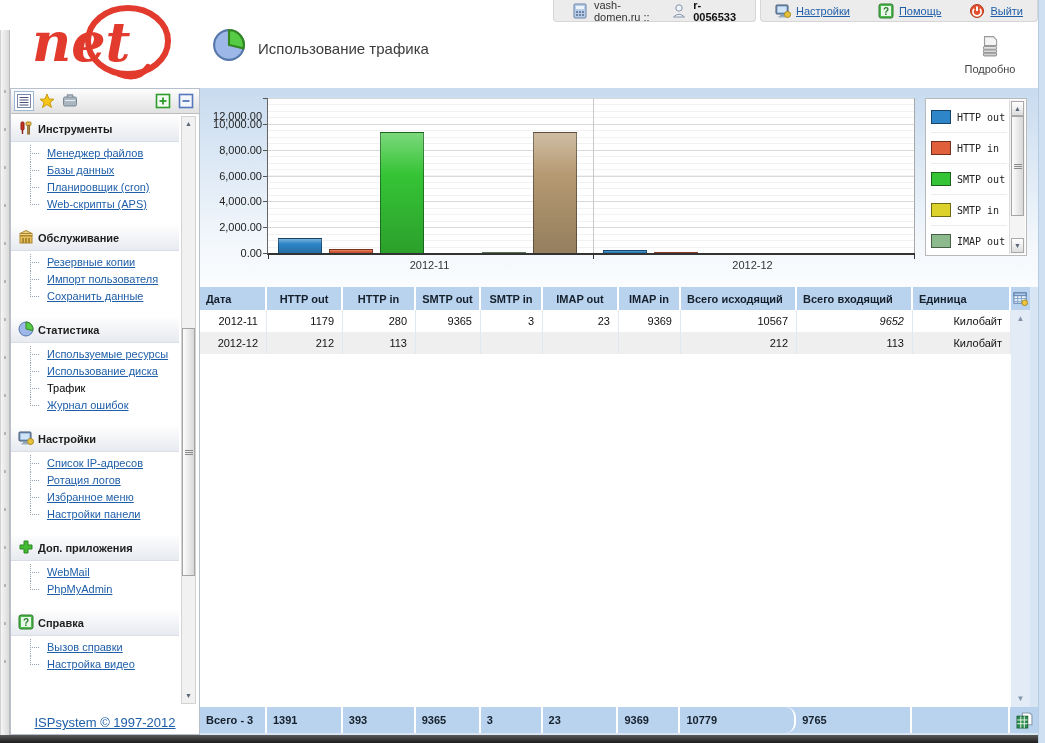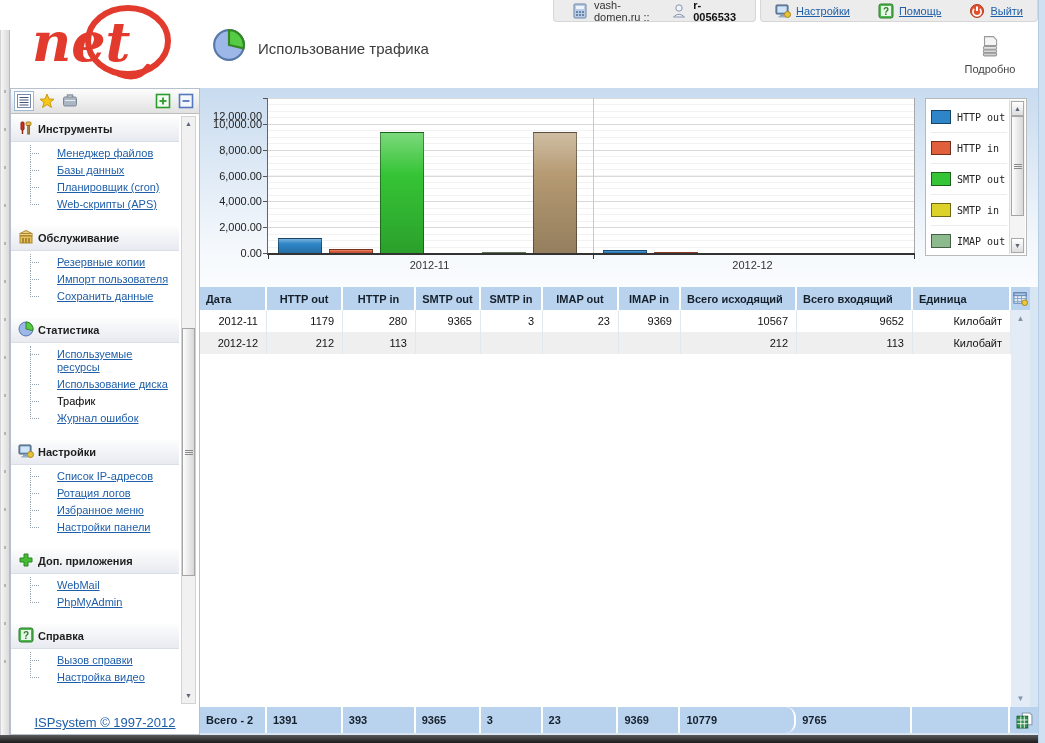--- a/index.html
+++ b/index.html
@@ -44,21 +44,21 @@
   .tb-btn{width:20px;height:20px;display:flex;align-items:center;justify-content:center;cursor:pointer;}
   .tb-btn svg{width:16px;height:16px;}
   .tb-btn.selected{background:#fff;border:1px solid #9db8d2;box-sizing:border-box;}
   .tb-spacer{flex:1;}
   .s-menu{position:absolute;left:0;top:26px;right:20px;bottom:26px;overflow:hidden;padding-top:2px;}
   .menu-section{margin-bottom:13px;}
   .section-header{height:24px;display:flex;align-items:center;gap:4px;padding-left:7px;
                   background:linear-gradient(#fdfdfd,#e7eaf0);border-bottom:1px solid #dadfe7;
                   font-weight:bold;font-size:11px;color:#1e1e1e;cursor:pointer;margin-bottom:3px;}
   .section-header svg{width:16px;height:16px;}
-  .menu-item{position:relative;padding:2px 4px 2px 46px;font-size:11px;line-height:13px;}
+  .menu-item{position:relative;padding:2px 4px 2px 36px;font-size:11px;line-height:13px;}
   .menu-item::before{content:"";position:absolute;left:19px;top:0;bottom:0;border-left:1px dotted #98a3b1;}
   .menu-item:last-child::before{bottom:50%;}
   .menu-item::after{content:"";position:absolute;left:19px;width:9px;top:8px;border-top:1px dotted #98a3b1;}
   .current-label{color:#000;}
   .s-footer{position:absolute;left:0;right:0;bottom:4px;text-align:center;font-size:13px;}
   .s-scroll{position:absolute;right:3px;top:27px;bottom:30px;width:15px;background:#f1f1f1;
             border:1px solid #d3d3d3;box-sizing:border-box;}
   .sc-up,.sc-down{position:absolute;left:0;right:0;height:12px;text-align:center;font-size:7px;color:#5a6678;line-height:12px;cursor:pointer;}
   .sc-up{top:1px;} .sc-down{bottom:1px;}
   .sc-thumb{position:absolute;left:0;right:0;top:36%;height:42%;background:linear-gradient(to right,#fdfdfd,#d8d8d8);
@@ -434,21 +434,21 @@
     <div class="tbl-rows" id="tbl-rows">
         <div class="tr">
           <div class="td" style="width: 67px;">2012-11</div>
           <div class="td" style="width: 76px;">1179</div>
           <div class="td" style="width: 73px;">280</div>
           <div class="td" style="width: 65px;">9365</div>
           <div class="td" style="width: 62px;">3</div>
           <div class="td" style="width: 76px;">23</div>
           <div class="td" style="width: 62px;">9369</div>
           <div class="td" style="width: 116px;">10567</div>
-          <div class="td" style="width: 116px;">9652</div>
+          <div class="td" style="width: 116px; font-style: italic;">9652</div>
           <div class="td" style="width: 98px;">Килобайт</div>
         </div>
         <div class="tr">
           <div class="td" style="width: 67px;">2012-12</div>
           <div class="td" style="width: 76px;">212</div>
           <div class="td" style="width: 73px;">113</div>
           <div class="td" style="width: 65px;"></div>
           <div class="td" style="width: 62px;"></div>
           <div class="td" style="width: 76px;"></div>
           <div class="td" style="width: 62px;"></div>
@@ -456,21 +456,21 @@
           <div class="td" style="width: 116px;">113</div>
           <div class="td" style="width: 98px;">Килобайт</div>
         </div>
       </div>
     <div class="tbl-filler"></div>
     <div class="tbl-scroll">
       <span>▲</span>
       <span>▼</span>
     </div>
     <div class="tbl-totals" id="tbl-totals">
-        <div class="tt" style="width: 67px;">Всего - 2</div>
+        <div class="tt" style="width: 67px;">Всего - 3</div>
         <div class="tt" style="width: 76px;">1391</div>
         <div class="tt" style="width: 73px;">393</div>
         <div class="tt" style="width: 65px;">9365</div>
         <div class="tt" style="width: 62px;">3</div>
         <div class="tt" style="width: 76px;">23</div>
         <div class="tt" style="width: 62px;">9369</div>
         <div class="tt" style="width: 116px; border-radius: 10px;">10779</div>
         <div class="tt" style="width: 116px;">9765</div>
         <div class="tt" style="width: 98px;"></div>
         <div class="tt tt-export">

